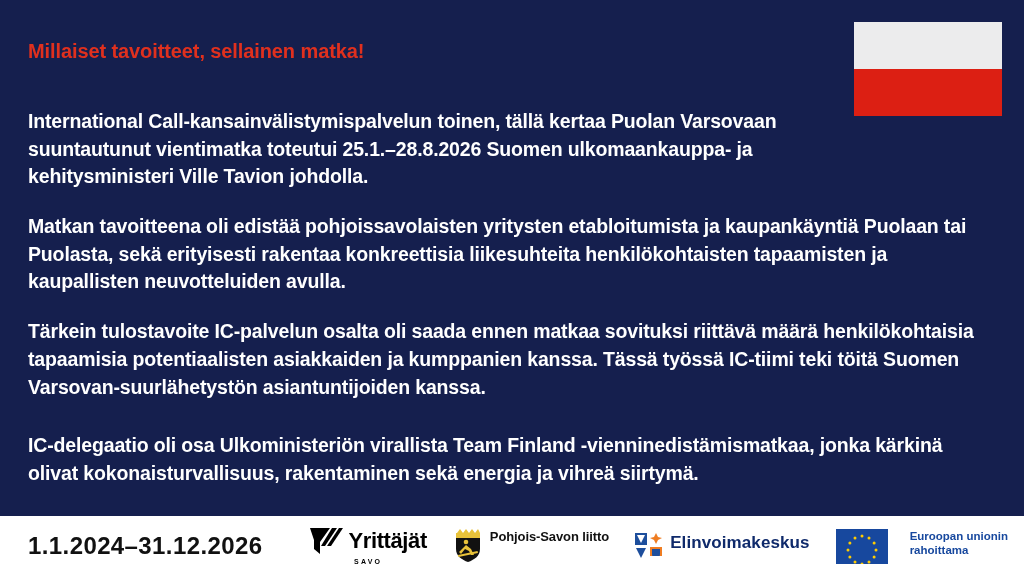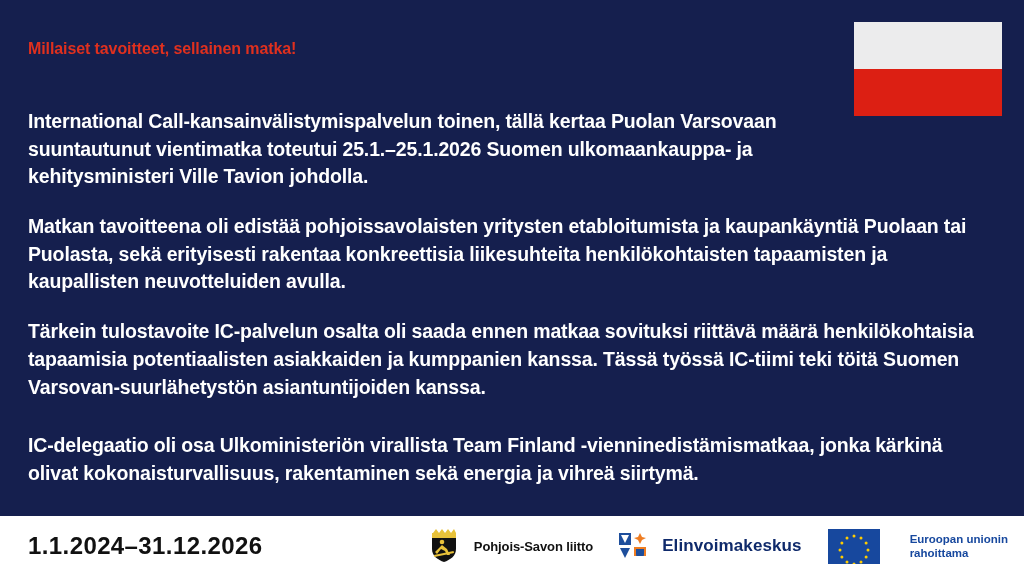--- a/index.html
+++ b/index.html
@@ -41,21 +41,21 @@
 
   
   .content {
     position: absolute;
     left: 28px;
     top: 40px;
     right: 200px;
   }
   .title {
     color: #e0301e;
-    font-size: 16px;
+    font-size: 20px;
     font-weight: bold;
     line-height: 1.15;
     letter-spacing: -0.1px;
     margin: 0 0 34px 0;
   }
   .body-col {
     position: absolute;
     left: 28px;
     top: 108px;
     width: 950px;
@@ -93,22 +93,21 @@
   }
   .logos {
     margin-left: auto;
     display: flex;
     align-items: center;
     gap: 26px;
     margin-right: 16px;
   }
   .logo {
     display: flex;
-    align-items: center;
-    gap: 15px;
+    gap: 7px;
   }
 
   
   .logo-yrittajat {
     flex-direction: column;
     align-items: center;
     gap: 0;
   }
   .yr-row {
     display: flex;
@@ -169,32 +168,43 @@
   <div class="flag-pl">
     <div class="band white"></div>
     <div class="band red"></div>
   </div>
 
   <div class="content">
     <h1 class="title">Millaiset tavoitteet, sellainen matka!</h1>
   </div>
 
   <div class="body-col">
-    <p class="para narrow">International Call-kansainvälistymispalvelun toinen, tällä kertaa Puolan Varsovaan suuntautunut vientimatka toteutui 25.1.–25.1.2026 Suomen ulkomaankauppa- ja kehitysministeri Ville Tavion johdolla.</p>
+    <p class="para narrow">International Call-kansainvälistymispalvelun toinen, tällä kertaa Puolan Varsovaan suuntautunut vientimatka toteutui 25.1.–28.8.2026 Suomen ulkomaankauppa- ja kehitysministeri Ville Tavion johdolla.</p>
     <p class="para">Matkan tavoitteena oli edistää pohjoissavolaisten yritysten etabloitumista ja kaupankäyntiä Puolaan tai Puolasta, sekä erityisesti rakentaa konkreettisia liikesuhteita henkilökohtaisten tapaamisten ja kaupallisten neuvotteluiden avulla.</p>
     <p class="para">Tärkein tulostavoite IC-palvelun osalta oli saada ennen matkaa sovituksi riittävä määrä henkilökohtaisia tapaamisia potentiaalisten asiakkaiden ja kumppanien kanssa. Tässä työssä IC-tiimi teki töitä Suomen Varsovan-suurlähetystön asiantuntijoiden kanssa.</p>
     <p class="para">IC-delegaatio oli osa Ulkoministeriön virallista Team Finland -vienninedistämismatkaa, jonka kärkinä olivat kokonaisturvallisuus, rakentaminen sekä energia ja vihreä siirtymä.</p>
   </div>
 
   <div class="footer">
 
     <div class="footer-date">1.1.2024–31.12.2026</div>
 
     <div class="logos">
 
+      <div class="logo logo-yrittajat">
+        <div class="yr-row">
+          <svg class="yr-mark" width="34" height="28" viewBox="0 0 34 28">
+            <polygon points="0,1 20,1 10,15 10,27 4,22 4,13" fill="#000000"></polygon>
+            <polygon points="22,1 27,1 15,19 11,19" fill="#000000"></polygon>
+            <polygon points="29,1 33,1 21,19 17,19" fill="#000000"></polygon>
+          </svg>
+          <span class="yr-word">Yrittäjät</span>
+        </div>
+        <div class="yr-sub">SAVO</div>
+      </div>
 
       <div class="logo">
         <svg width="30" height="34" viewBox="0 0 30 34">
           <path d="M3 7 H27 V20 C27 27 21 31 15 33 C9 31 3 27 3 20 Z" fill="#111111"></path>
           <rect x="3" y="4" width="24" height="5" fill="#e8c23a"></rect>
           <polygon points="4,4 7,0 10,4" fill="#e8c23a"></polygon>
           <polygon points="10,4 13,0 16,4" fill="#e8c23a"></polygon>
           <polygon points="16,4 19,0 22,4" fill="#e8c23a"></polygon>
           <polygon points="22,4 25,0 27,4" fill="#e8c23a"></polygon>
           <circle cx="13" cy="13" r="2.3" fill="#e8c23a"></circle>

